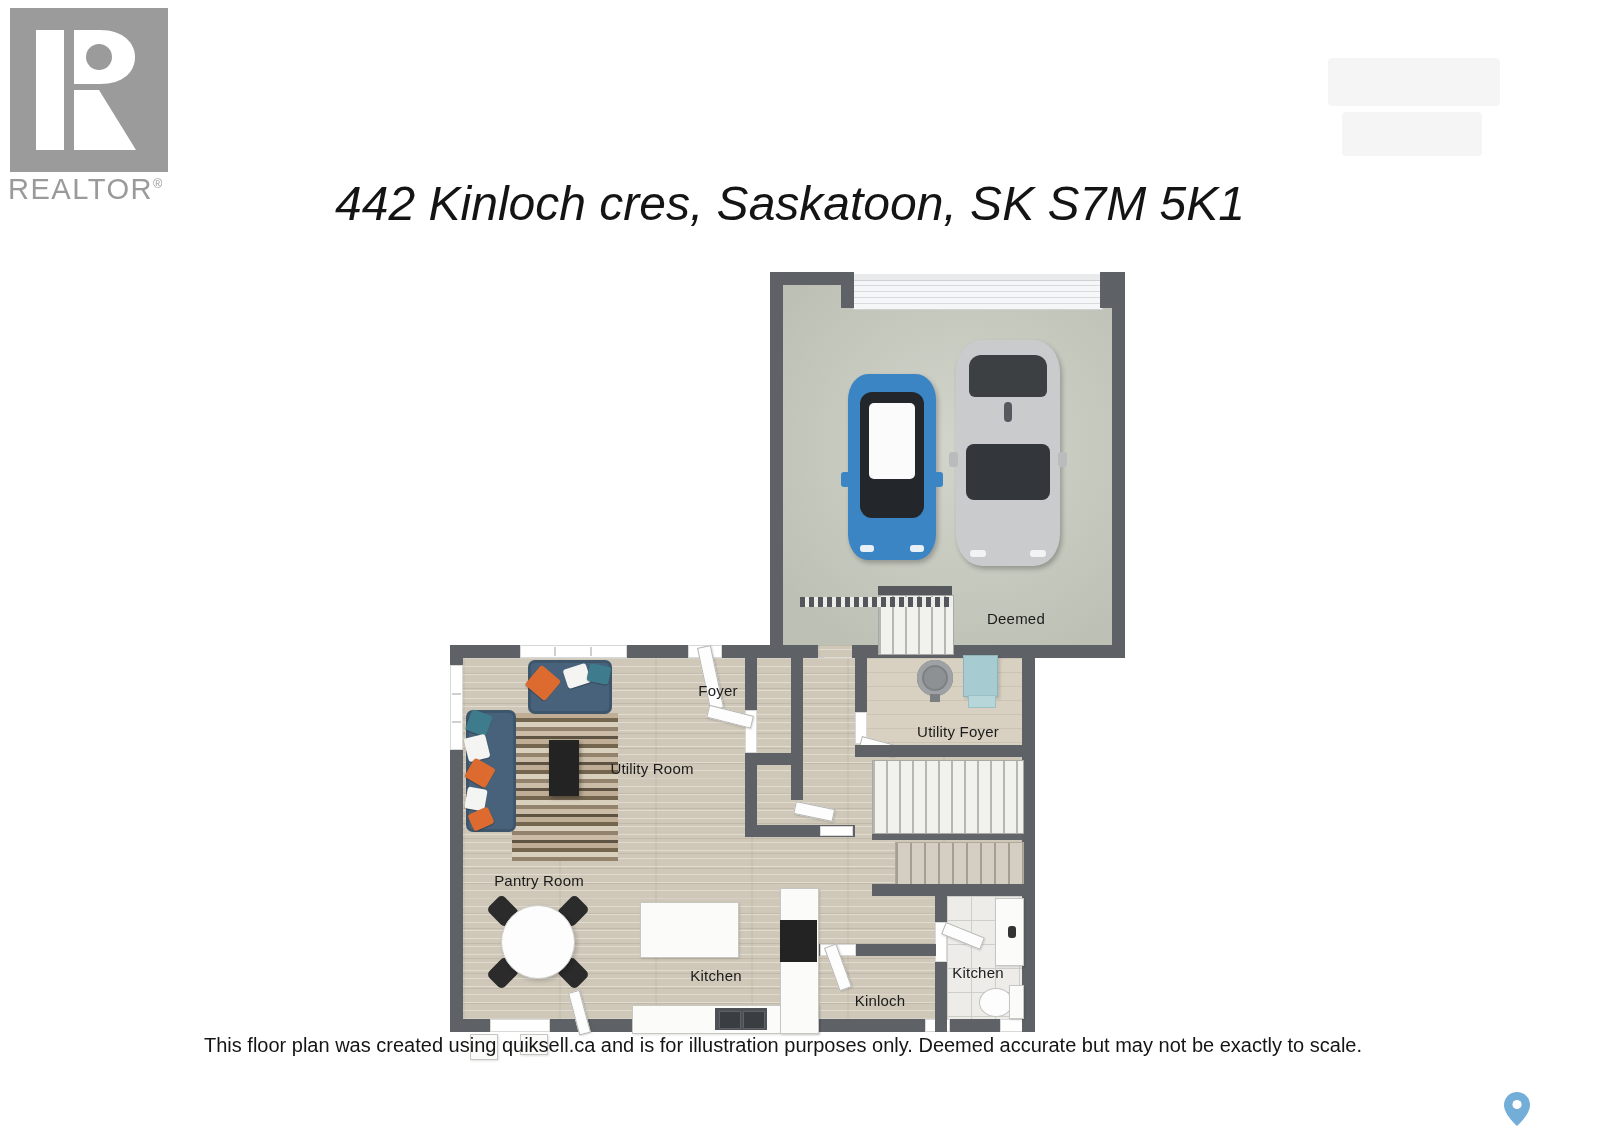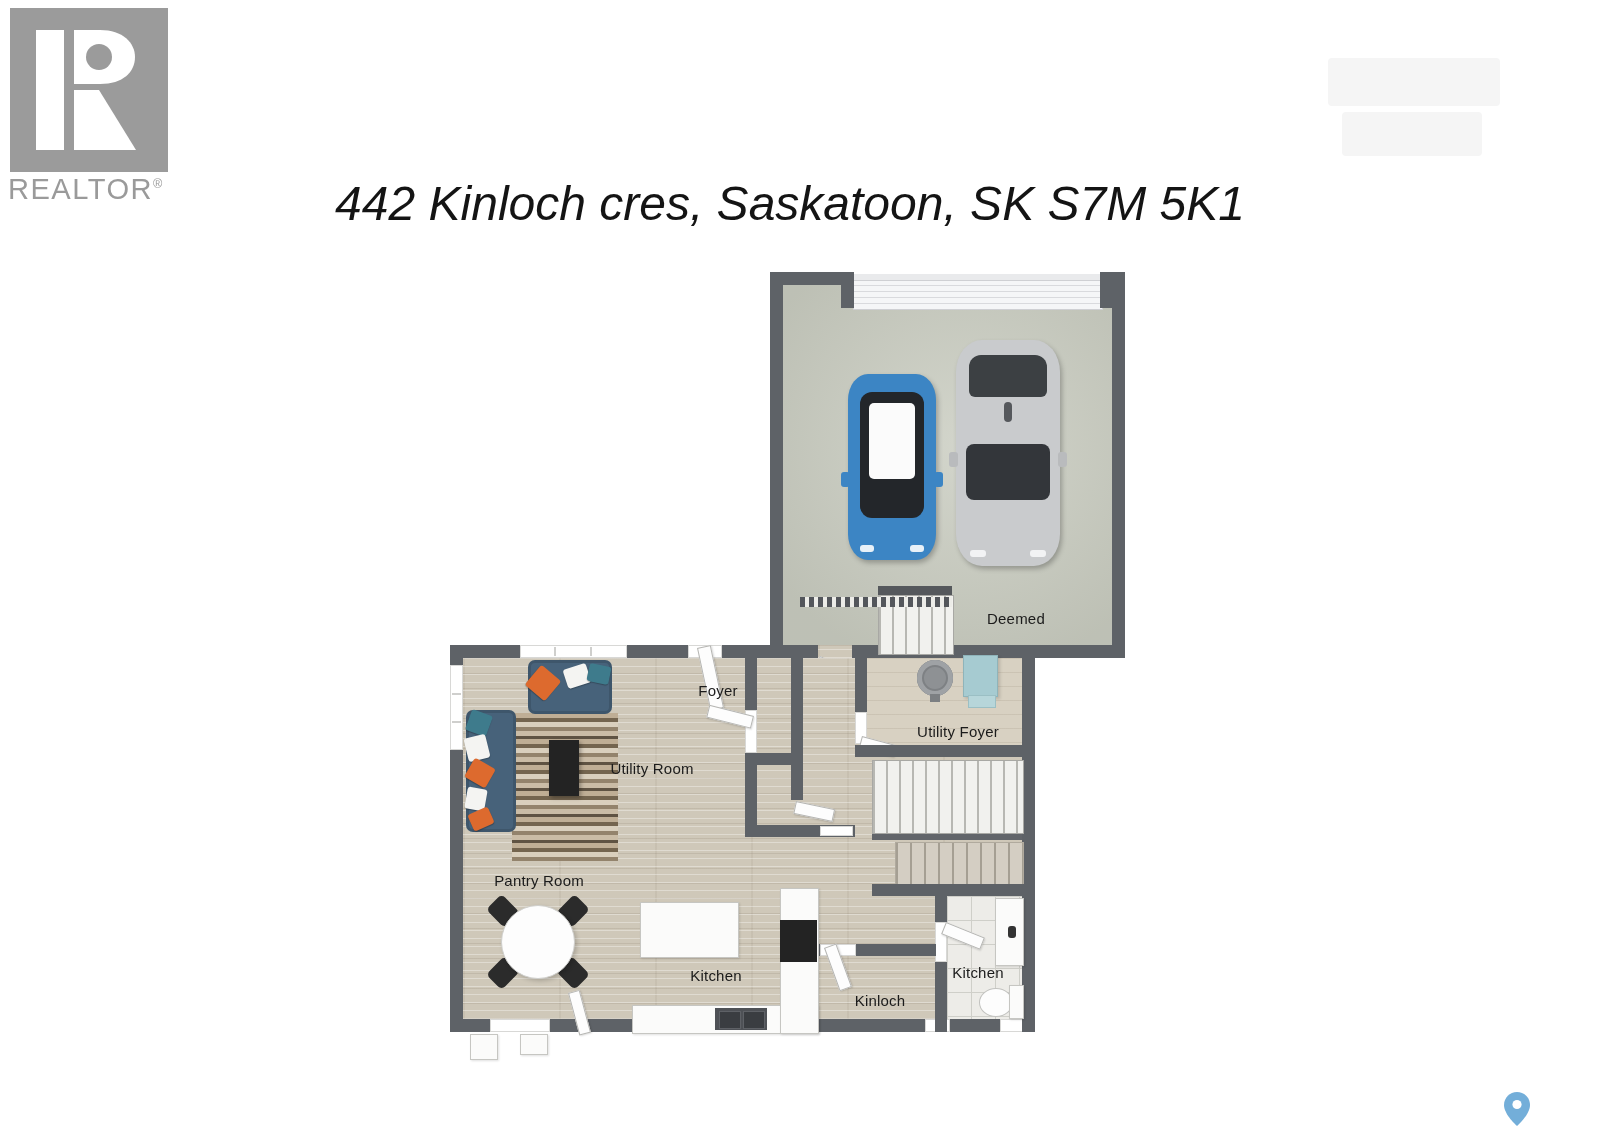--- a/index.html
+++ b/index.html
@@ -210,20 +210,21 @@
 
   <div class="room-label" style="left:1016px;top:618px;">Deemed</div>
   <div class="room-label" style="left:718px;top:690px;">Foyer</div>
   <div class="room-label" style="left:652px;top:768px;">Utility Room</div>
   <div class="room-label" style="left:958px;top:731px;">Utility Foyer</div>
   <div class="room-label" style="left:539px;top:880px;">Pantry Room</div>
   <div class="room-label" style="left:716px;top:975px;text-align:right;">Kitchen</div>
   <div class="room-label" style="left:880px;top:1000px;">Kinloch</div>
   <div class="room-label" style="left:978px;top:972px;">Kitchen</div>
 
+  <div class="abs" style="left:0;top:1034px;width:1566px;text-align:center;font-size:20px;color:#151515;">This floor plan was created using quiksell.ca and is for illustration purposes only. Deemed accurate but may not be exactly to scale.</div>
 
   <div class="abs" style="left:1504px;top:1092px;">
     <svg width="26" height="34" viewBox="0 0 26 34">
       <path d="M13 0 C5.8 0 0 5.8 0 13 c0 9.7 13 21 13 21 s13 -11.3 13 -21 C26 5.8 20.2 0 13 0 z" fill="#73aed9"></path>
       <circle cx="13" cy="12.5" r="4.6" fill="#ffffff"></circle>
     </svg>
   </div>
 
 </div>
 

